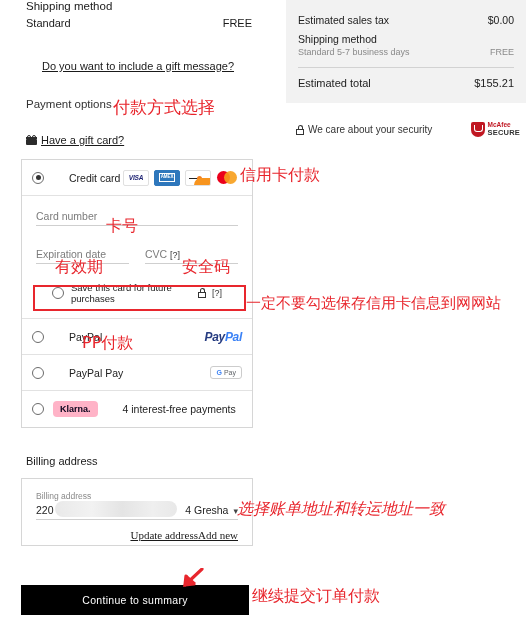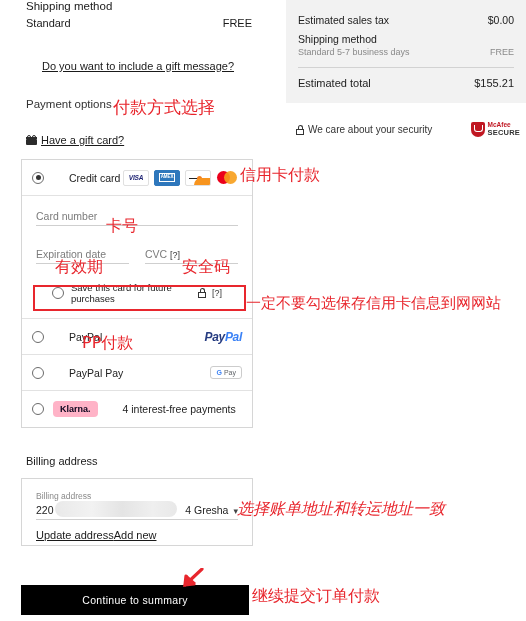--- a/index.html
+++ b/index.html
@@ -185,22 +185,23 @@
     border-radius: 8px;
     background: linear-gradient(90deg,#e9e9e9 0%,#f2f2f2 30%,#e4e4e4 55%,#efefef 80%,#e8e8e8 100%);
     filter: blur(0.6px);
     z-index: 2;
   }
   #billing-address-value-end { margin-left: auto; position: relative; z-index:1; }
   .chev {
     margin-left: 5px; color:#444; font-size: 9px; position: relative; z-index:1;
   }
   .addr-actions {
-    display: flex; justify-content: flex-start;
+    display: flex; justify-content: flex-end;
     margin-top: 9px;
+    font-family: Liberation Serif, serif;
   }
 
   
   #continue-button {
     position: absolute;
     left: 21px; top: 585px;
     width: 228px; height: 30px;
     background: #000;
     color: #fff;
     font-size: 10.5px;

